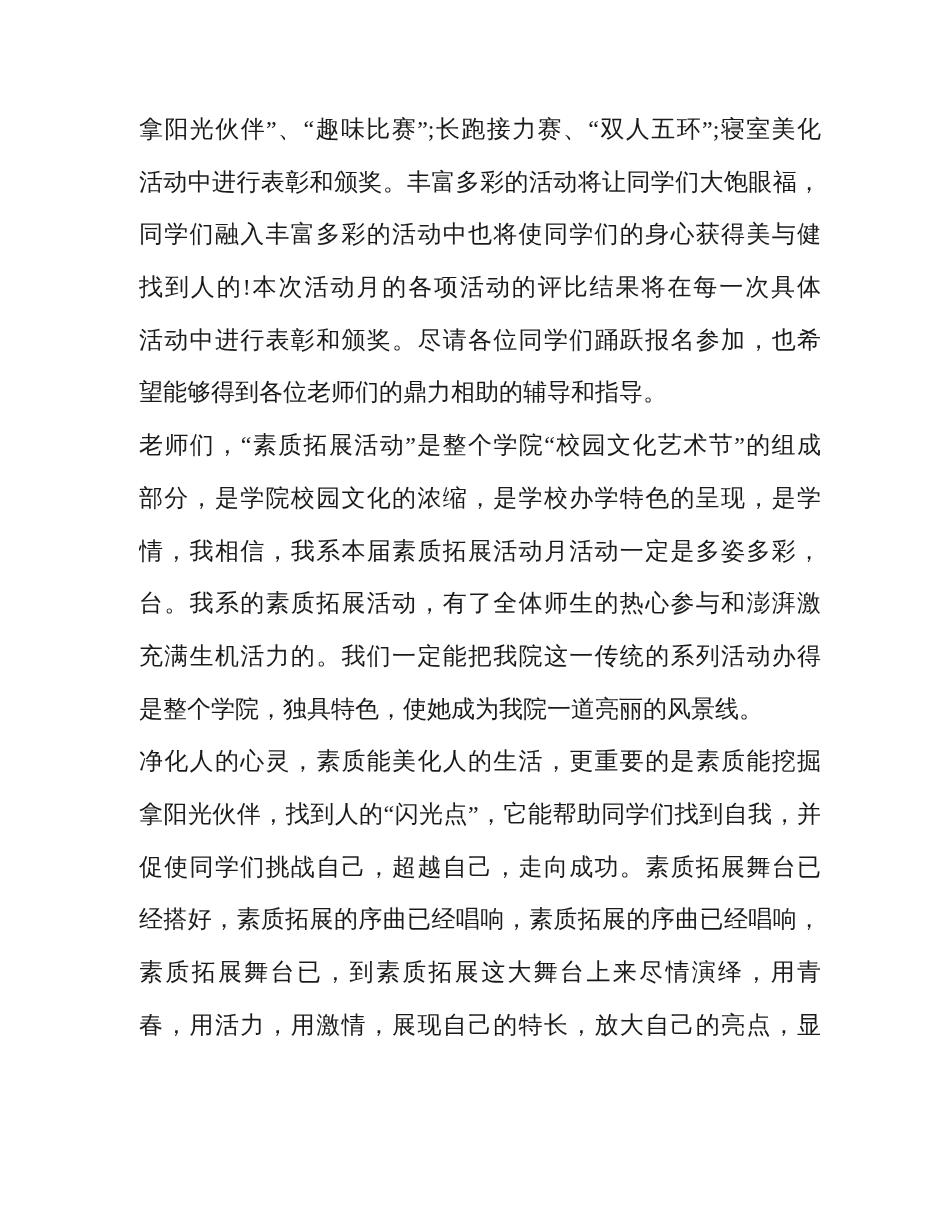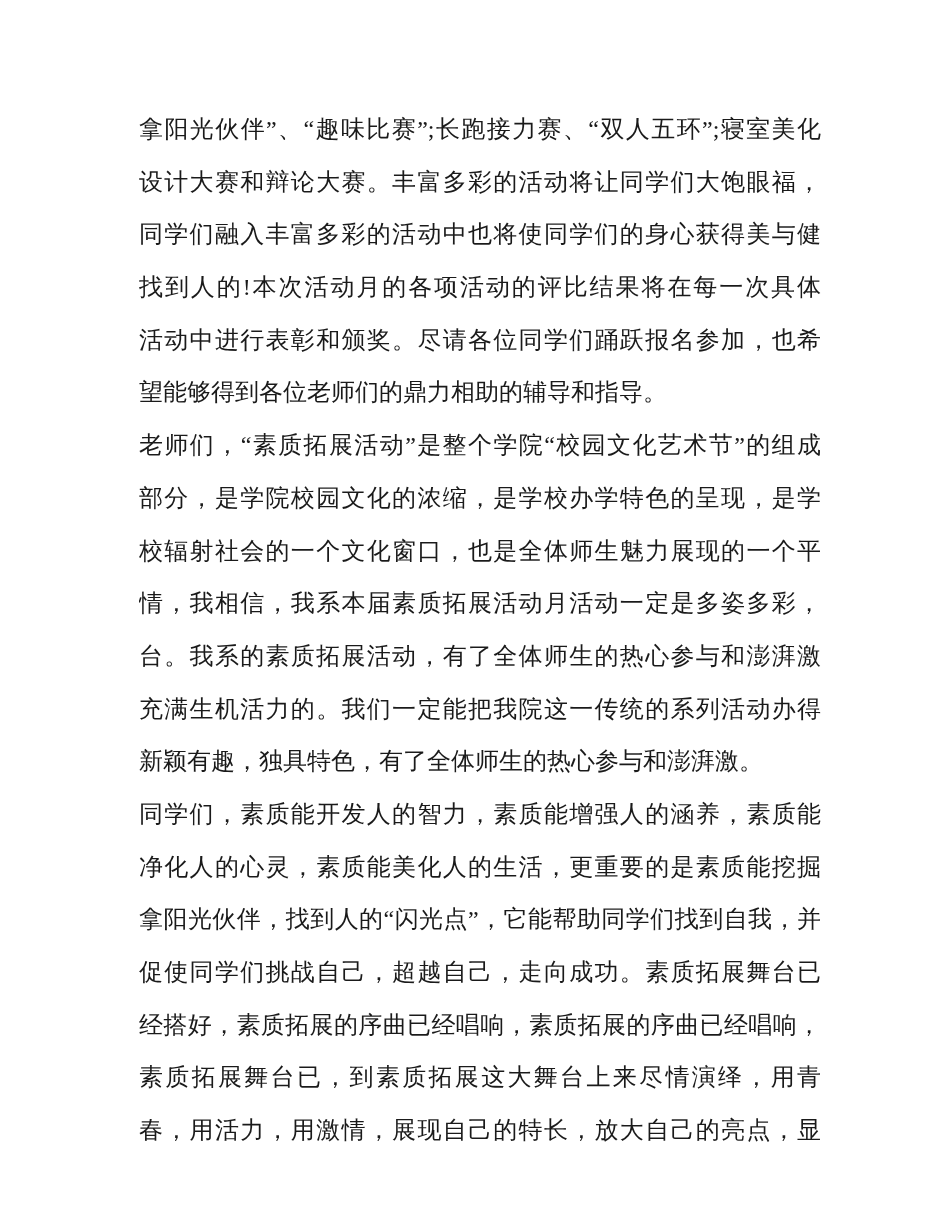--- a/index.html
+++ b/index.html
@@ -44,39 +44,37 @@
   }
 </style>
 </head>
 <body>
 
 <div class="page">
   <div class="text-block">
 
     <div class="paragraph">
       <div class="line">拿阳光伙伴”、“趣味比赛”;长跑接力赛、“双人五环”;寝室美化</div>
-      <div class="line">设计大赛和辩论大赛。丰富多彩的活动将让同学们大饱眼福，</div>
+      <div class="line">活动中进行表彰和颁奖。丰富多彩的活动将让同学们大饱眼福，</div>
       <div class="line">同学们融入丰富多彩的活动中也将使同学们的身心获得美与健</div>
       <div class="line">找到人的!本次活动月的各项活动的评比结果将在每一次具体</div>
       <div class="line">活动中进行表彰和颁奖。尽请各位同学们踊跃报名参加，也希</div>
       <div class="line para-end">望能够得到各位老师们的鼎力相助的辅导和指导。</div>
     </div>
 
     <div class="paragraph">
       <div class="line">老师们，“素质拓展活动”是整个学院“校园文化艺术节”的组成</div>
       <div class="line">部分，是学院校园文化的浓缩，是学校办学特色的呈现，是学</div>
-      <div class="line">校辐射社会的一个文化窗口，也是全体师生魅力展现的一个平</div>
       <div class="line">情，我相信，我系本届素质拓展活动月活动一定是多姿多彩，</div>
       <div class="line">台。我系的素质拓展活动，有了全体师生的热心参与和澎湃激</div>
       <div class="line">充满生机活力的。我们一定能把我院这一传统的系列活动办得</div>
-      <div class="line para-end">新颖有趣，独具特色，有了全体师生的热心参与和澎湃激。</div>
+      <div class="line para-end">是整个学院，独具特色，使她成为我院一道亮丽的风景线。</div>
     </div>
 
     <div class="paragraph">
-      <div class="line">同学们，素质能开发人的智力，素质能增强人的涵养，素质能</div>
       <div class="line">净化人的心灵，素质能美化人的生活，更重要的是素质能挖掘</div>
       <div class="line">拿阳光伙伴，找到人的“闪光点”，它能帮助同学们找到自我，并</div>
       <div class="line">促使同学们挑战自己，超越自己，走向成功。素质拓展舞台已</div>
       <div class="line">经搭好，素质拓展的序曲已经唱响，素质拓展的序曲已经唱响，</div>
       <div class="line">素质拓展舞台已，到素质拓展这大舞台上来尽情演绎，用青</div>
       <div class="line">春，用活力，用激情，展现自己的特长，放大自己的亮点，显</div>
     </div>
 
   </div>
 </div>

